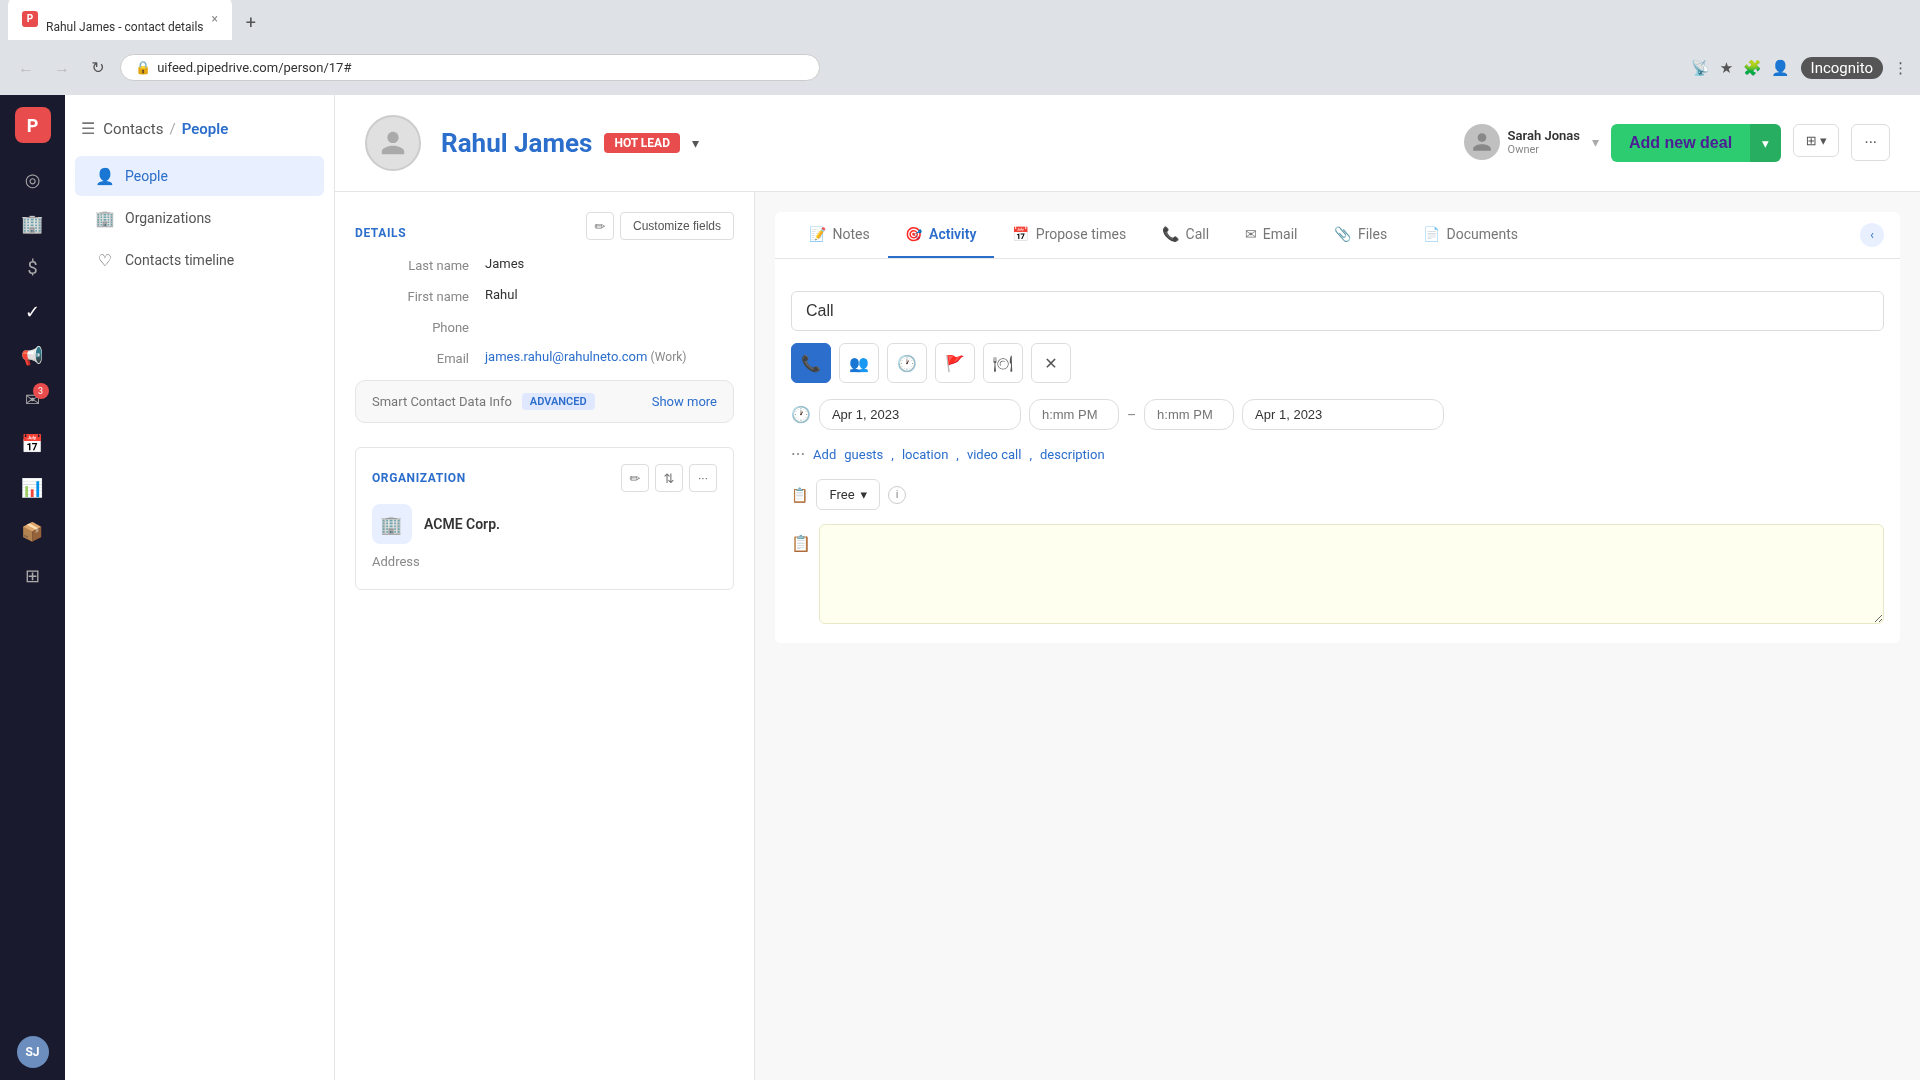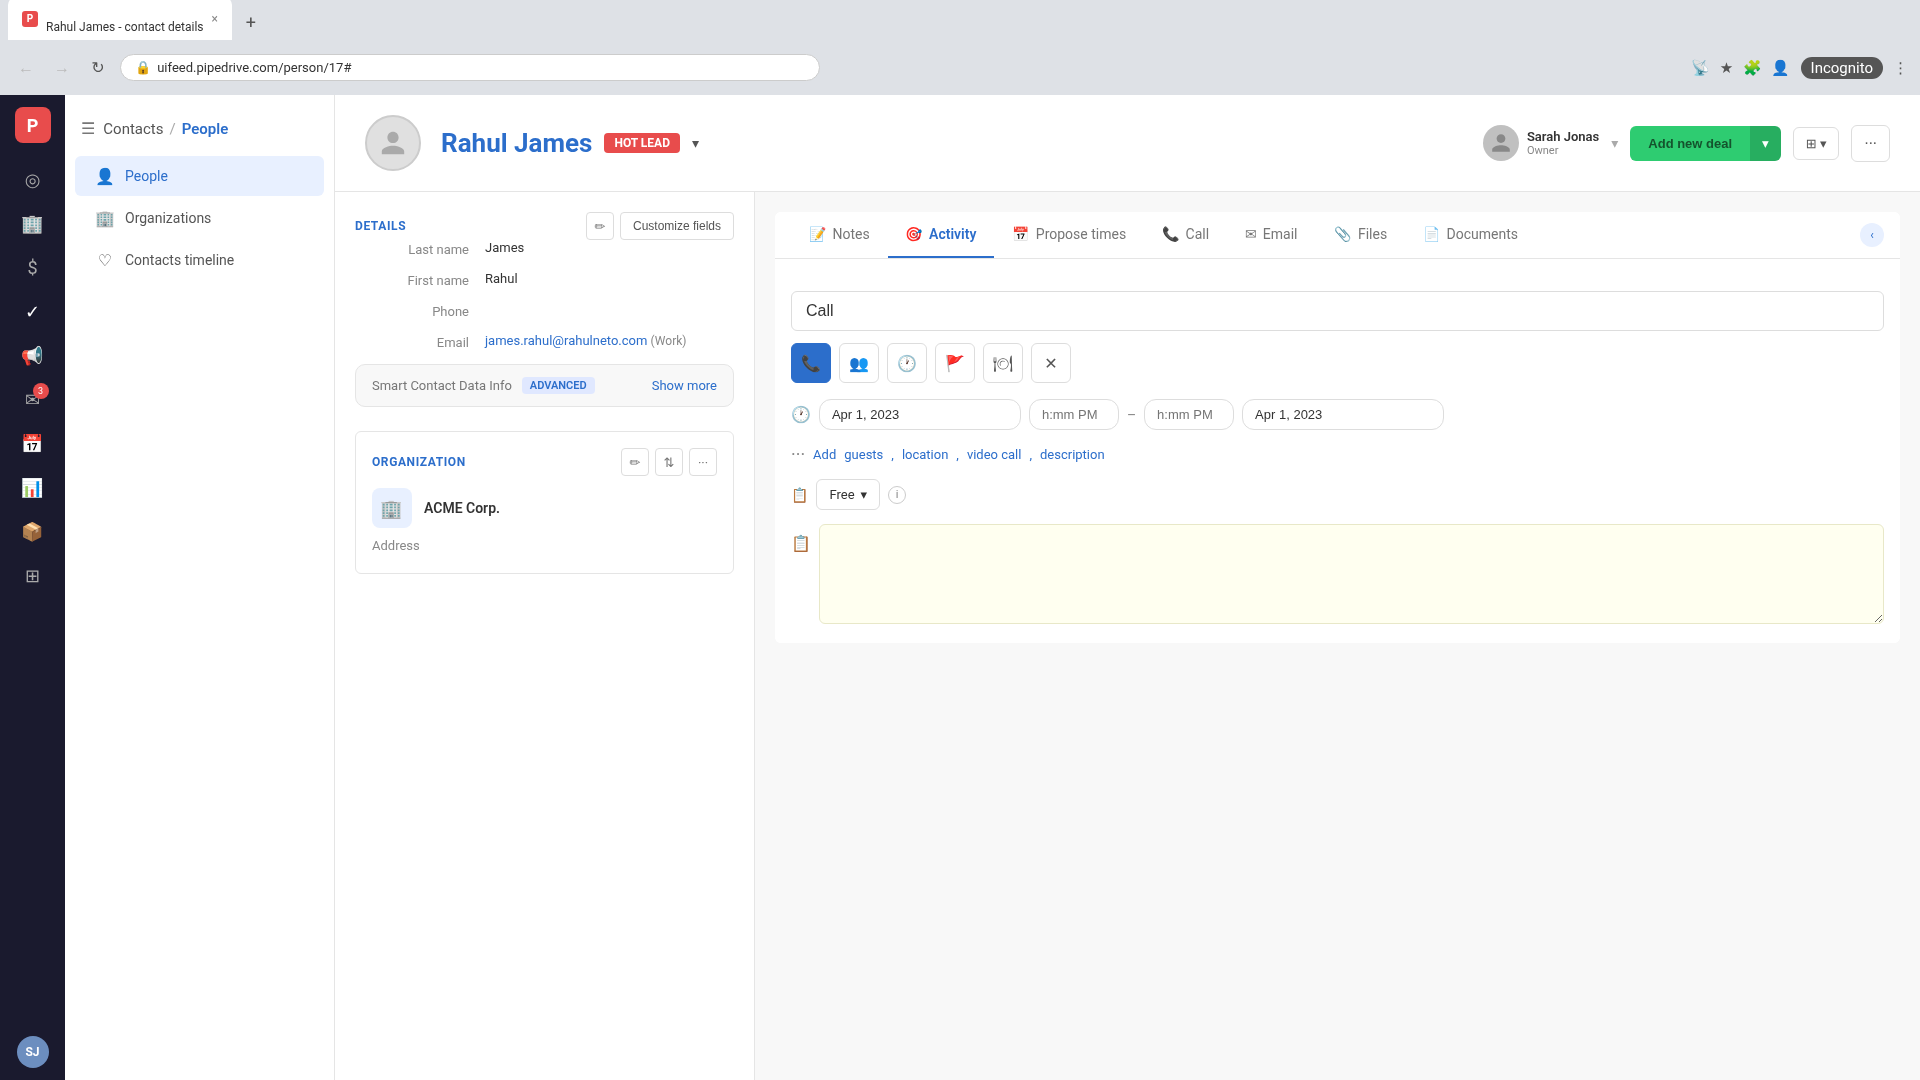--- a/index.html
+++ b/index.html
@@ -48,39 +48,39 @@
     
     .main-content { flex: 1; display: flex; flex-direction: column; overflow: hidden; background: #f5f5f5; }
 
     
     .contact-header { background: #fff; padding: 20px 30px; display: flex; align-items: center; gap: 20px; border-bottom: 1px solid #e5e5e5; }
     .contact-avatar { width: 56px; height: 56px; border-radius: 50%; background: #e0e0e0; display: flex; align-items: center; justify-content: center; color: #888; font-size: 24px; border: 2px solid #ccc; }
     .contact-name-area { display: flex; align-items: center; gap: 12px; }
     .contact-name { font-size: 26px; font-weight: 700; color: #2c6ecb; }
     .hot-lead-badge { background: #e84c4c; color: white; padding: 3px 10px; border-radius: 4px; font-size: 12px; font-weight: 700; }
     .chevron-btn { color: #555; cursor: pointer; font-size: 14px; }
-    .header-right { margin-left: auto; display: flex; align-items: center; gap: 12px; }
+    .header-right { margin-left: auto; display: flex; align-items: flex-start; gap: 12px; }
     .owner-area { display: flex; align-items: center; gap: 8px; }
     .owner-avatar { width: 36px; height: 36px; border-radius: 50%; background: #c0c0c0; display: flex; align-items: center; justify-content: center; font-size: 14px; color: #555; overflow: hidden; }
     .owner-info { }
     .owner-name { font-size: 13px; font-weight: 600; color: #333; }
     .owner-label { font-size: 11px; color: #888; }
-    .add-deal-btn { background: #2ecc71; color: #14532d; border: none; padding: 10px 18px; border-radius: 6px; font-size: 13px; font-weight: 600; cursor: pointer; display: flex; align-items: center; gap: 6px; }
+    .add-deal-btn { background: #2ecc71; color: #4c1d95; border: none; padding: 10px 18px; border-radius: 6px; font-size: 16px; font-weight: 600; cursor: pointer; display: flex; align-items: center; gap: 6px; }
     .add-deal-dropdown { background: #27ae60; color: white; border: none; padding: 10px 12px; border-radius: 0 6px 6px 0; cursor: pointer; }
     .btn-group { display: flex; }
     .grid-btn { background: #fff; border: 1px solid #ddd; padding: 8px 12px; border-radius: 6px; cursor: pointer; color: #555; display: flex; align-items: center; gap: 4px; font-size: 13px; }
     .more-btn { background: #fff; border: 1px solid #ddd; padding: 8px 12px; border-radius: 6px; cursor: pointer; color: #555; font-size: 16px; }
 
     
     .two-col { display: flex; flex: 1; overflow: hidden; }
 
     
     .left-panel { width: 420px; flex-shrink: 0; background: #fff; border-right: 1px solid #e5e5e5; overflow-y: auto; padding: 20px; }
     .panel-section { margin-bottom: 24px; }
-    .section-header { display: flex; align-items: center; gap: 2px; margin-bottom: 0; }
+    .section-header { display: flex; align-items: flex-end; gap: 2px; margin-bottom: 16px; }
     .section-title { font-size: 12px; font-weight: 700; color: #2c6ecb; letter-spacing: 0.05em; text-transform: uppercase; }
     .section-actions { margin-left: auto; display: flex; gap: 6px; }
     .icon-btn { width: 28px; height: 28px; border-radius: 4px; display: flex; align-items: center; justify-content: center; cursor: pointer; color: #777; border: 1px solid #ddd; font-size: 13px; background: #fff; }
     .customize-btn { border: 1px solid #ddd; background: #fff; padding: 5px 12px; border-radius: 4px; font-size: 12px; color: #555; cursor: pointer; }
     .field-row { display: flex; margin-bottom: 14px; }
     .field-label { width: 130px; text-align: right; color: #888; font-size: 13px; padding-right: 16px; padding-top: 2px; flex-shrink: 0; }
     .field-value { color: #333; font-size: 13px; flex: 1; }
     .field-value a { color: #2c6ecb; text-decoration: none; }
     .field-value .email-type { color: #888; font-size: 12px; }
     .smart-contact-bar { background: #f8f8f8; border: 1px solid #e5e5e5; border-radius: 10px; padding: 12px 16px; display: flex; align-items: center; gap: 10px; font-size: 13px; color: #777; }

